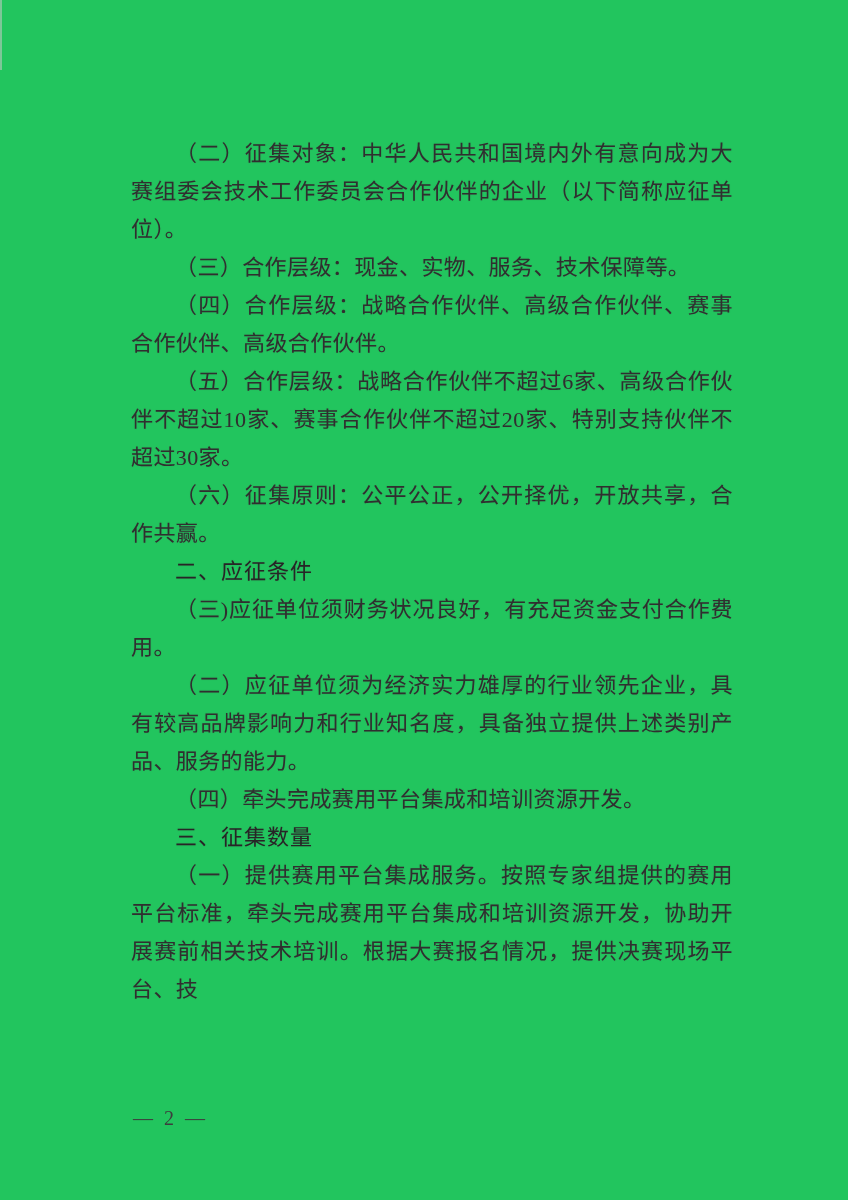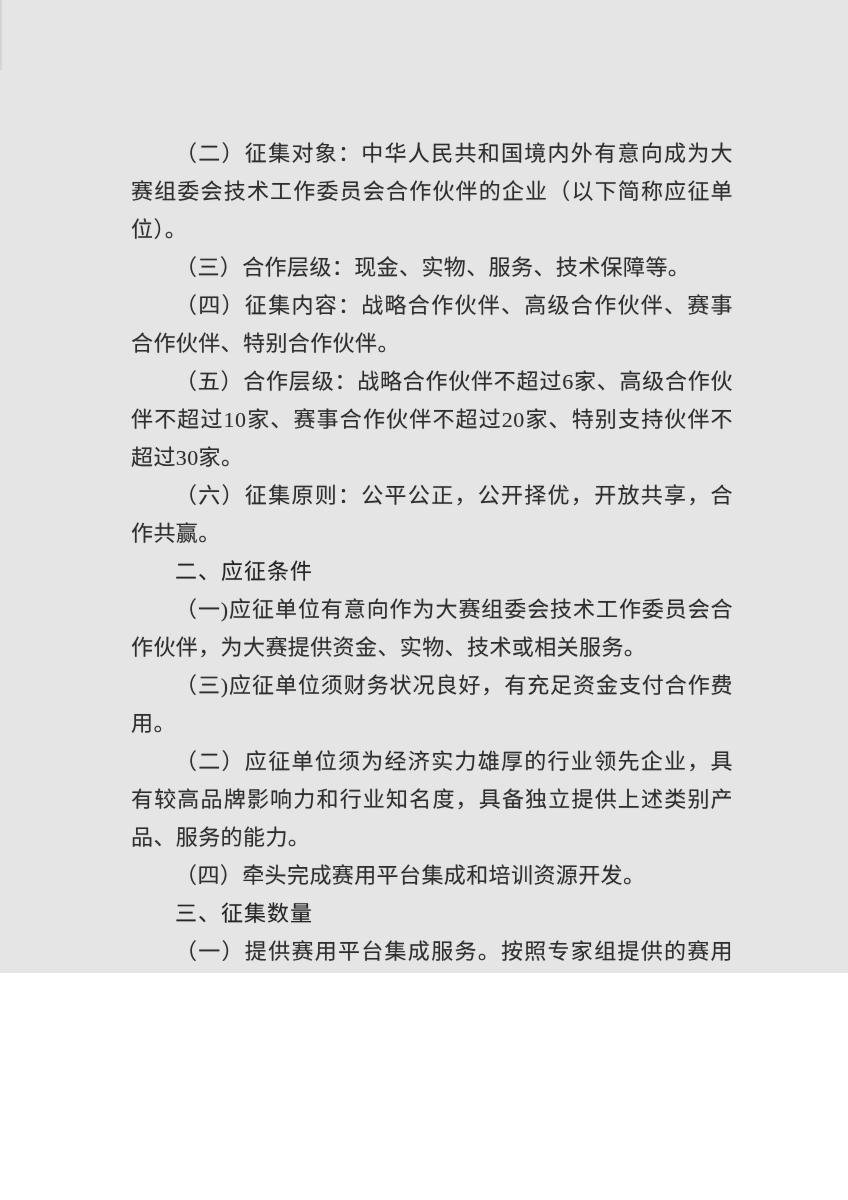--- a/index.html
+++ b/index.html
@@ -3,22 +3,22 @@
 <meta charset="utf-8">
 <style>
   html, body {
     margin: 0;
     padding: 0;
     background: #ffffff;
   }
   .page {
     position: relative;
     width: 848px;
-    height: 973px;
-    background: #e5e5e5;
+    height: 1200px;
+    background: #22c55e;
     overflow: hidden;
     font-family: "Liberation Serif", serif;
   }
   
   .scan-artifact {
     position: absolute;
     left: 0;
     top: 0;
     width: 2px;
     height: 70px;
@@ -63,25 +63,24 @@
   }
 </style>
 </head>
 <body>
 
 <div class="page">
   <div class="scan-artifact"></div>
   <div class="doc-body">
       <div class="doc-para">（二）征集对象：中华人民共和国境内外有意向成为大赛组委会技术工作委员会合作伙伴的企业（以下简称应征单位）。</div>
       <div class="doc-para">（三）合作层级：现金、实物、服务、技术保障等。</div>
-      <div class="doc-para">（四）征集内容：战略合作伙伴、高级合作伙伴、赛事合作伙伴、特别合作伙伴。</div>
+      <div class="doc-para">（四）合作层级：战略合作伙伴、高级合作伙伴、赛事合作伙伴、高级合作伙伴。</div>
       <div class="doc-para">（五）合作层级：战略合作伙伴不超过6家、高级合作伙伴不超过10家、赛事合作伙伴不超过20家、特别支持伙伴不超过30家。</div>
       <div class="doc-para">（六）征集原则：公平公正，公开择优，开放共享，合作共赢。</div>
       <div class="doc-heading">二、应征条件</div>
-      <div class="doc-para">（一)应征单位有意向作为大赛组委会技术工作委员会合作伙伴，为大赛提供资金、实物、技术或相关服务。</div>
       <div class="doc-para">（三)应征单位须财务状况良好，有充足资金支付合作费用。</div>
       <div class="doc-para">（二）应征单位须为经济实力雄厚的行业领先企业，具有较高品牌影响力和行业知名度，具备独立提供上述类别产品、服务的能力。</div>
       <div class="doc-para">（四）牵头完成赛用平台集成和培训资源开发。</div>
       <div class="doc-heading">三、征集数量</div>
       <div class="doc-para">（一）提供赛用平台集成服务。按照专家组提供的赛用平台标准，牵头完成赛用平台集成和培训资源开发，协助开展赛前相关技术培训。根据大赛报名情况，提供决赛现场平台、技</div>
     </div>
   <div class="footer">— 2 —</div>
 </div>
 
 </body></html>

